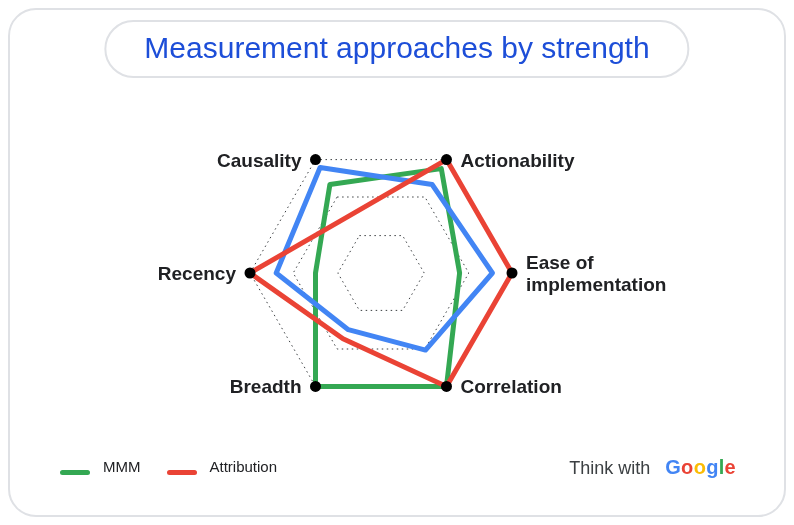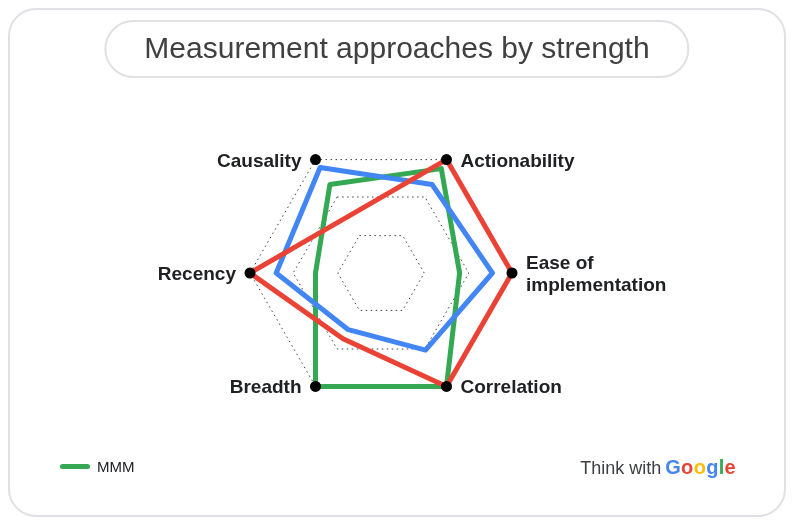--- a/index.html
+++ b/index.html
@@ -20,50 +20,50 @@
   }
   .title-pill {
     position: absolute;
     top: 20px;
     left: 50%;
     transform: translateX(-50%);
     border: 2px solid #dfe1e5;
     border-radius: 999px;
     padding: 9px 38px 11px 38px;
     font-size: 30px;
-    color: #404040;
+    color: #1d4ed8;
     white-space: nowrap;
     background: #ffffff;
     z-index: 3;
   }
   svg.radar {
     position: absolute;
     left: 0;
     top: 0;
     z-index: 2;
   }
   .legend {
     position: absolute;
     left: 60px;
     bottom: 50px;
     display: flex;
     align-items: center;
     gap: 26px;
     z-index: 3;
   }
-  .legend-item { display: flex; align-items: center; gap: 7px; }
+  .legend-item { display: flex; align-items: flex-end; gap: 13px; }
   .swatch { width: 30px; height: 5px; border-radius: 2.5px; display: inline-block; background: #888; }
   .legend-label { font-size: 15px; color: #202124; }
   .brand {
     position: absolute;
     right: 58px;
     bottom: 46px;
     display: flex;
     align-items: baseline;
-    gap: 4px;
+    gap: 15px;
     font-size: 18px;
     color: #3c4043;
     z-index: 3;
   }
   #google-logo span {
     font-weight: 700;
     font-size: 20px;
     letter-spacing: 0.3px;
   }
 </style>
@@ -97,19 +97,23 @@
       <text x="460.5" y="393.4" text-anchor="start" font-size="19" font-weight="bold" fill="#202124" font-family="&quot;Liberation Sans&quot;, sans-serif">Correlation</text>
       <text x="301.5" y="393.4" text-anchor="end" font-size="19" font-weight="bold" fill="#202124" font-family="&quot;Liberation Sans&quot;, sans-serif">Breadth</text>
       <text x="236.0" y="280.0" text-anchor="end" font-size="19" font-weight="bold" fill="#202124" font-family="&quot;Liberation Sans&quot;, sans-serif">Recency</text>
     </svg>
 
   <div class="legend">
     <div class="legend-item">
       <span class="swatch" style="background: rgb(52, 168, 83);"></span>
       <span class="legend-label">MMM</span>
     </div>
+    <div class="legend-item">
+      <span class="swatch" style="background: rgb(234, 67, 53);"></span>
+      <span class="legend-label">Attribution</span>
+    </div>
   </div>
 
   <div class="brand">
     <span>Think with</span>
     <span id="google-logo"><span style="color: rgb(66, 133, 244);">G</span><span style="color: rgb(234, 67, 53);">o</span><span style="color: rgb(251, 188, 5);">o</span><span style="color: rgb(66, 133, 244);">g</span><span style="color: rgb(52, 168, 83);">l</span><span style="color: rgb(234, 67, 53);">e</span></span>
   </div>
 </div>
 
 </body></html>

